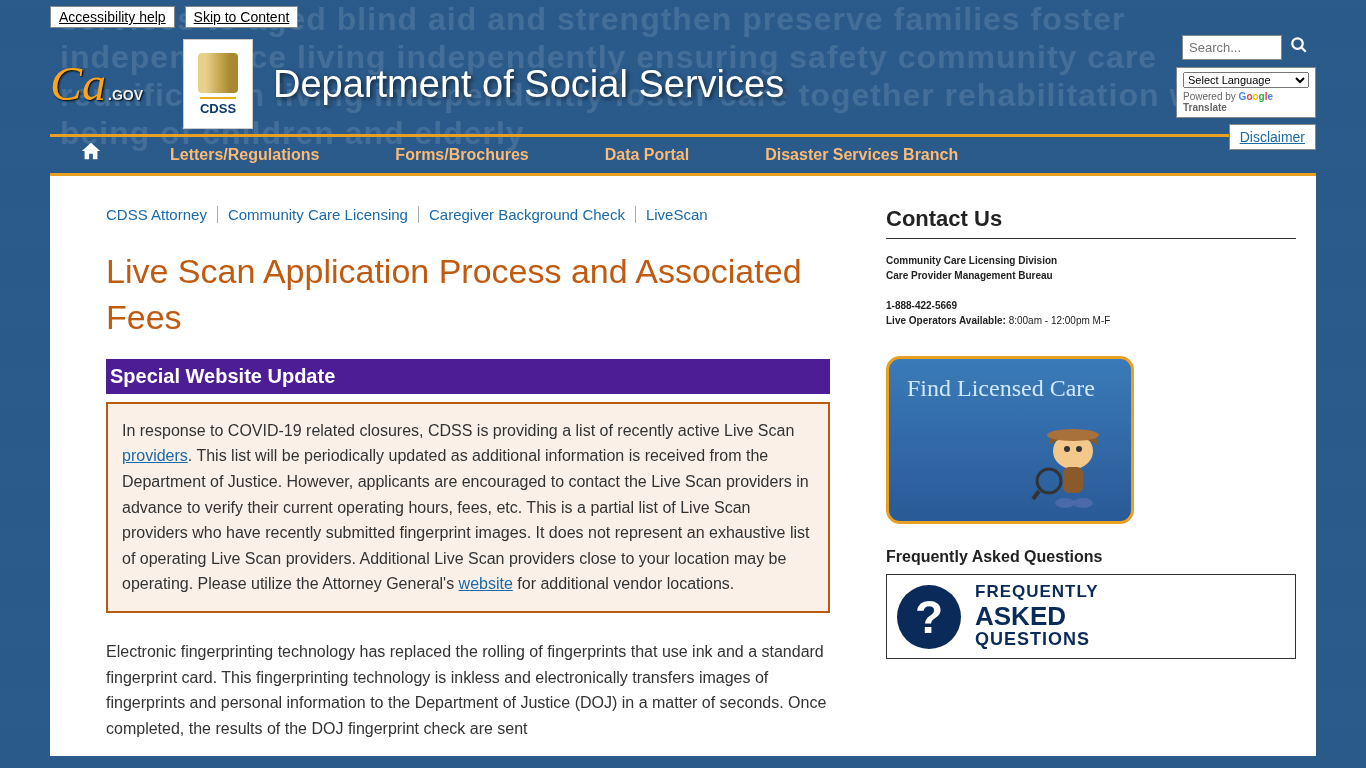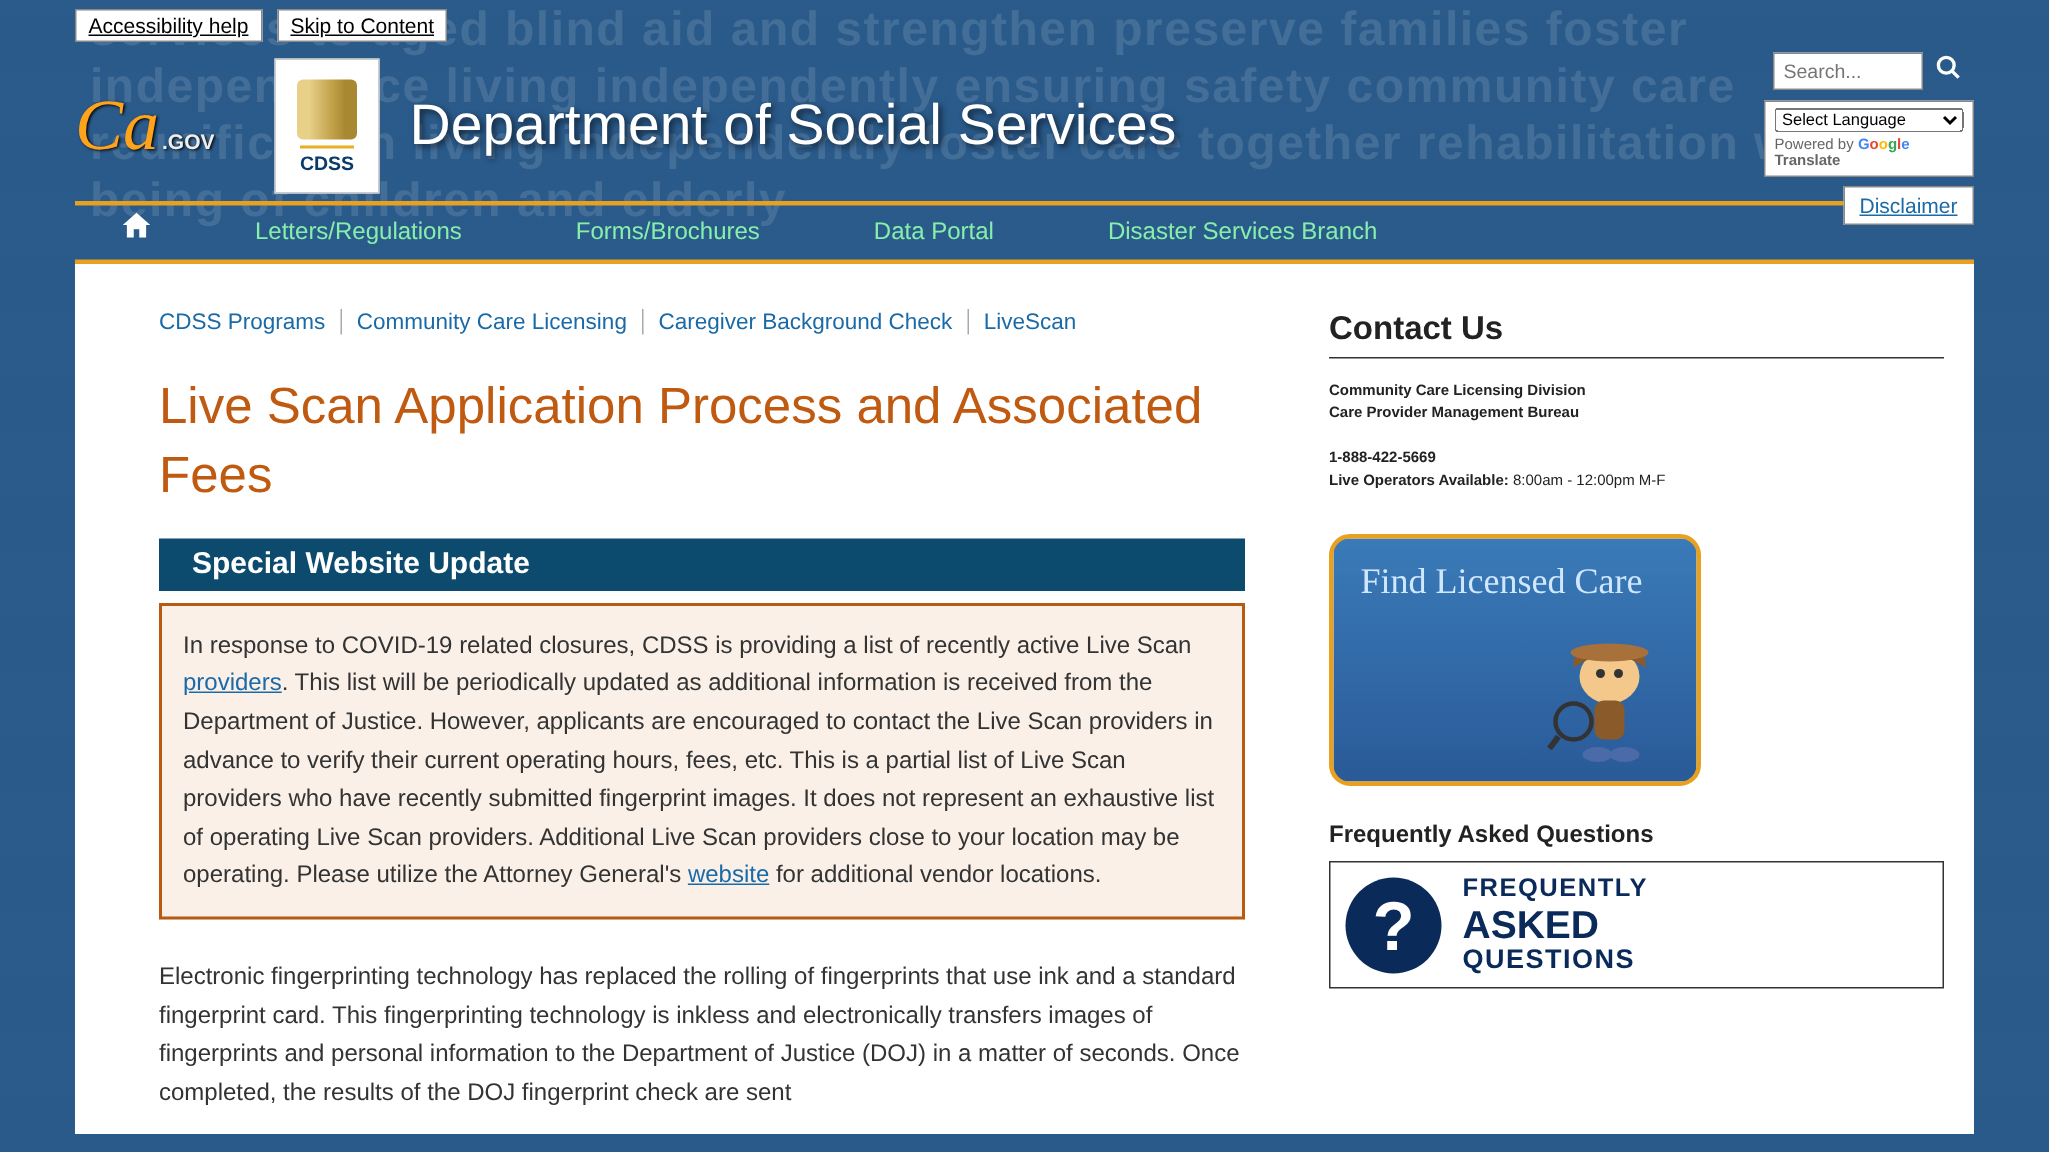--- a/index.html
+++ b/index.html
@@ -165,22 +165,22 @@
   text-decoration: underline;
 }
 .nav-bar {
   border-top: 3px solid #e8a020;
   border-bottom: 3px solid #e8a020;
   display: flex;
   align-items: center;
   height: 42px;
 }
 .nav-bar a {
-  color: #86efac;
-  font-weight: normal;
+  color: #fdba74;
+  font-weight: bold;
   font-size: 16px;
   text-align: right;
   text-decoration: none;
   padding: 0 38px;
   line-height: 42px;
 }
 .nav-bar a.home { padding: 0 30px; font-size: 20px; }
 .content-area {
   background: #fff;
   display: flex;
@@ -205,25 +205,25 @@
 .breadcrumb a:first-child { padding-left: 0; }
 .breadcrumb a:last-child { border-right: none; }
 .page-title {
   color: #c05a10;
   font-size: 34px;
   font-weight: normal;
   line-height: 1.35;
   margin-bottom: 18px;
 }
 .update-header {
-  background: #0c4a6e;
+  background: #4c1d95;
   color: #fff;
   font-weight: bold;
   font-size: 20px;
-  padding: 6px 22px;
+  padding: 6px 4px;
   margin-bottom: 8px;
 }
 .update-box {
   border: 2px solid #b85a10;
   background: #faf0e8;
   padding: 14px 14px;
   font-size: 16px;
   line-height: 1.6;
   color: #333;
   margin-bottom: 26px;
@@ -366,21 +366,21 @@
     <a href="#">Letters/Regulations</a>
     <a href="#">Forms/Brochures</a>
     <a href="#">Data Portal</a>
     <a href="#">Disaster Services Branch</a>
   </nav>
 
   <div class="content-area">
     <div class="main-col">
 
       <div class="breadcrumb">
-        <a href="#">CDSS Programs</a>
+        <a href="#">CDSS Attorney</a>
         <a href="#">Community Care Licensing</a>
         <a href="#">Caregiver Background Check</a>
         <a href="#">LiveScan</a>
       </div>
 
       <h1 class="page-title">Live Scan Application Process and Associated Fees</h1>
 
       <div class="update-header">Special Website Update</div>
 
       <div class="update-box">

